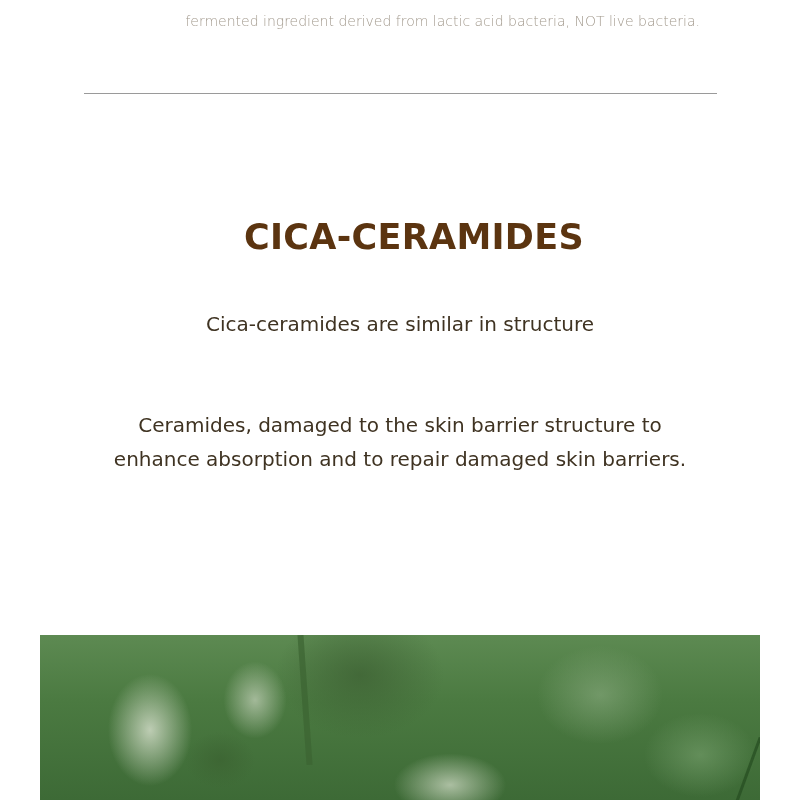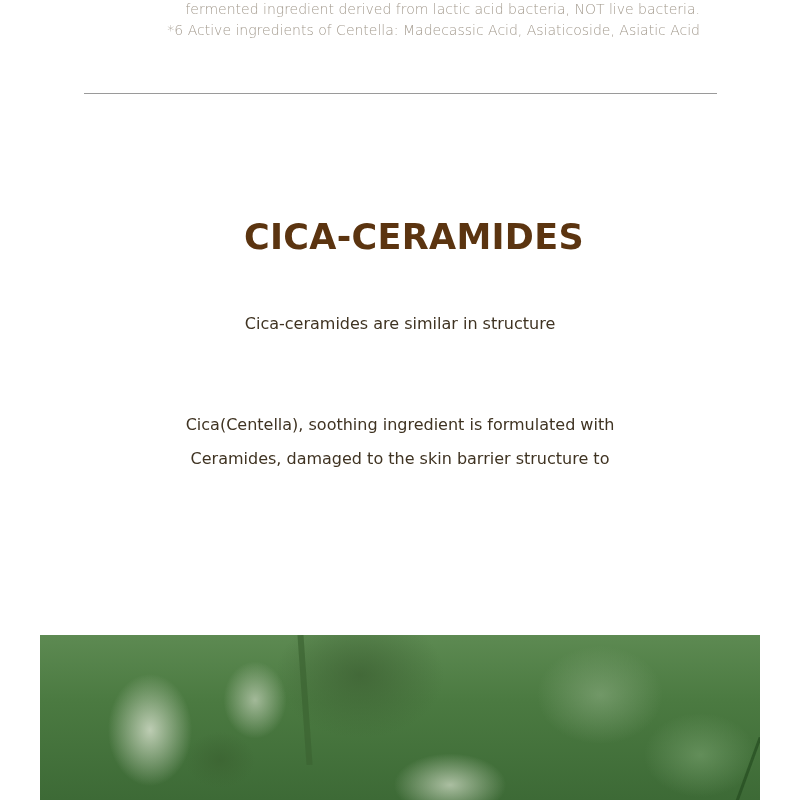--- a/index.html
+++ b/index.html
@@ -1,39 +1,39 @@
 <!DOCTYPE html>
 <html><head>
   <meta charset="utf-8">
   <style>
     html, body { margin: 0; padding: 0; }
     body {
       width: 800px; height: 800px; overflow: hidden; background: #ffffff;
       font-family: "DejaVu Sans", sans-serif; position: relative;
     }
     .footnotes {
-      position: absolute; top: 0; left: 100px; width: 600px;
+      position: absolute; top: 12px; left: 100px; width: 600px;
       text-align: right; color: #a39a8e; font-size: 14px; line-height: 21px;
       font-weight: 300;
     }
     .footnotes div { white-space: nowrap; }
     .fn0 { margin-top: -1px; }
     .divider {
       position: absolute; top: 93px; left: 84px; width: 633px; height: 1px;
       background: #9a9a9a;
     }
     .title {
       position: absolute; top: 217px; left: 0; width: 800px; text-align: center;
       font-size: 35px; font-weight: bold; color: #5b3410; letter-spacing: 0.3px;
       font-family: "DejaVu Sans", sans-serif;
       padding-left: 14px;
     }
     .body-text {
       position: absolute; left: 0; width: 800px; text-align: center;
-      color: #3f3322; font-size: 16px; line-height: 34px;
+      color: #3f3322; font-size: 20px; line-height: 34px;
     }
     .para1 { top: 307px; }
     .para2 { top: 408px; }
     .photo {
       position: absolute; top: 635px; left: 40px; width: 720px; height: 165px;
       overflow: hidden;
       background:
         radial-gradient(ellipse 60px 80px at 110px 95px, rgba(210,220,200,0.85), rgba(210,220,200,0) 70%),
         radial-gradient(ellipse 45px 55px at 215px 65px, rgba(200,212,190,0.7), rgba(200,212,190,0) 70%),
         radial-gradient(ellipse 80px 45px at 410px 150px, rgba(190,205,180,0.85), rgba(190,205,180,0) 70%),
@@ -45,32 +45,31 @@
     }
     .stem { position: absolute; background: rgba(60,100,50,0.7); }
     .stem1 { left: 262px; top: 0; width: 6px; height: 130px; transform: rotate(-4deg); }
     .stem2 { left: 705px; top: 100px; width: 3px; height: 80px; transform: rotate(20deg); background: rgba(40,80,35,0.8); }
   </style>
 </head>
 <body>
 
 <div class="footnotes">
   <div class="fn0">fermented ingredient derived from lactic acid bacteria, NOT live bacteria.</div>
-  <div>*6 Active ingredients of Centella: Madecassic Acid, Asiaticoside, Asiatic Acid</div>
 </div>
 
 <div class="divider"></div>
 
 <h1 class="title" style="margin:0;">CICA-CERAMIDES</h1>
 
 <div class="body-text para1">
   <div>Cica-ceramides are similar in structure</div>
 </div>
 
 <div class="body-text para2">
-  <div>Cica(Centella), soothing ingredient is formulated with</div>
   <div>Ceramides, damaged to the skin barrier structure to</div>
+  <div>enhance absorption and to repair damaged skin barriers.</div>
 </div>
 
 <div class="photo">
   <div class="stem stem1"></div>
   <div class="stem stem2"></div>
 </div>
 
 </body></html>

